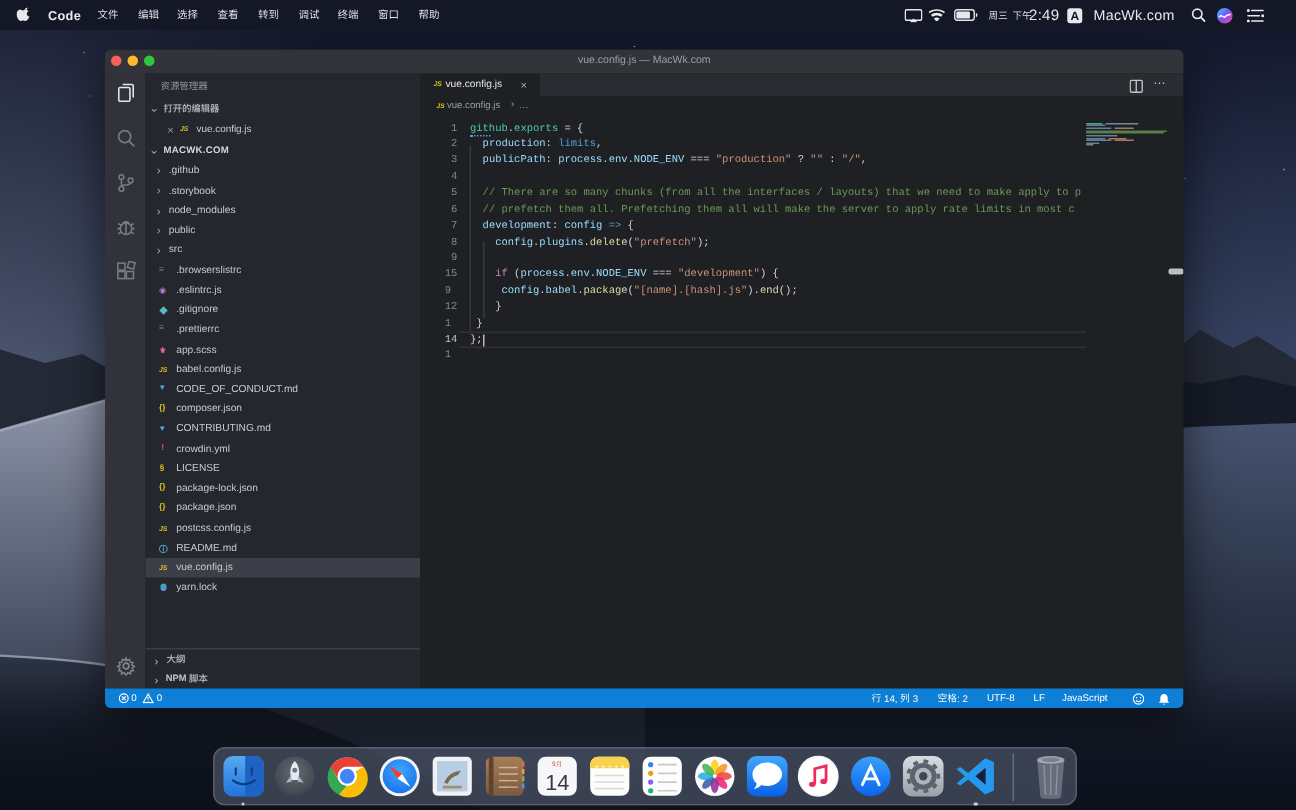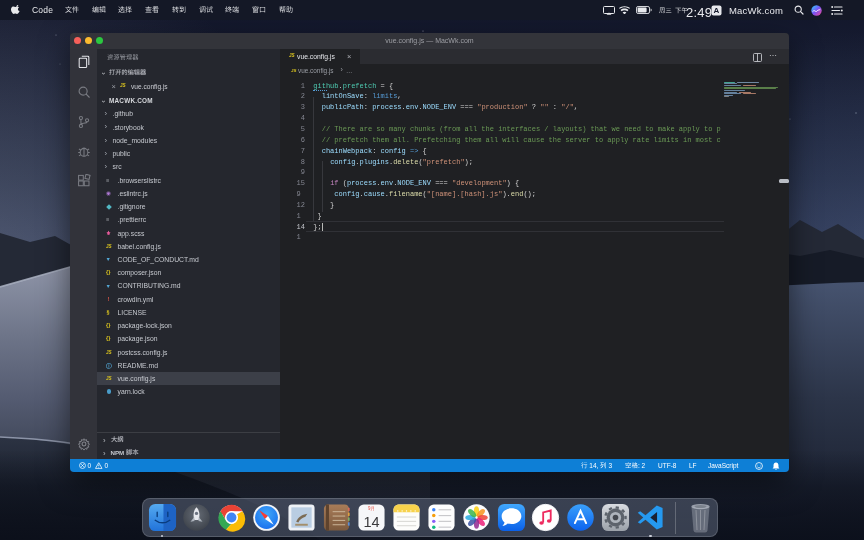--- a/index.html
+++ b/index.html
@@ -167,21 +167,21 @@
 <path d="M0,287 L70,267 C150,247 230,252 300,280" fill="none" stroke="#aab1c2" stroke-width="1.8" opacity="0.85"></path>
 <path d="M430,334 C560,302 720,286 864,282 L864,540 L430,540 Z" fill="url(#rslope)"></path>
 <path d="M0,437 C60,440 120,452 170,470 C230,492 290,516 320,540 L0,540 Z" fill="url(#dune2)"></path>
 <path d="M0,437 C45,439 85,444 115,452" fill="none" stroke="#959cb0" stroke-width="1.5" opacity="0.9"></path>
 <rect y="450" width="864" height="90" fill="url(#bot)"></rect>
 </svg>
 <div id="menubar">
 <svg class="abs" style="left:11px;top:5px" width="9" height="10" viewBox="0 0 9 10">
       <path fill="#e8e9ec" d="M6.4 0.2 C6.5 0.9 6.2 1.5 5.9 1.9 C5.5 2.4 4.9 2.7 4.4 2.7 C4.3 2.1 4.6 1.4 4.9 1.1 C5.3 0.6 5.9 0.3 6.4 0.2 Z M7.9 7.2 C7.6 8 7.4 8.3 7 8.9 C6.5 9.6 5.8 10.4 5 10.4 C4.3 10.4 4.1 9.9 3.2 10 C2.3 10 2.1 10.4 1.4 10.4 C0.6 10.4 0 9.6 -0.5 8.9 C-1.8 7 -2 4.7 -1.2 3.5 C-0.7 2.6 0.2 2.1 1 2.1 C1.8 2.1 2.4 2.6 3.1 2.6 C3.8 2.6 4.2 2.1 5.2 2.1 C5.9 2.1 6.7 2.5 7.2 3.2 C5.4 4.2 5.7 6.6 7.9 7.2 Z" transform="translate(1.5,-0.4) scale(0.9)"></path>
     </svg>
-<span style="left:32px;font-weight:normal">Code</span>
+<span style="left:32px;font-weight:bold">Code</span>
 <svg style="position:absolute;left:65px;top:6.2px;opacity:1.0" width="14" height="7" viewBox="0 -880 2000 1000" overflow="visible">
       <g fill="#e8e9ec">
         <use href="#g6587" x="0"></use>
         <use href="#g4ef6" x="1000"></use>
       </g>
     </svg>
 <svg style="position:absolute;left:91.7px;top:6.2px;opacity:1.0" width="14" height="7" viewBox="0 -880 2000 1000" overflow="visible">
       <g fill="#e8e9ec">
         <use href="#g7f16" x="0"></use>
         <use href="#g8f91" x="1000"></use>
@@ -246,21 +246,21 @@
         <use href="#g5468" x="0"></use>
         <use href="#g4e09" x="1000"></use>
       </g>
     </svg>
 <svg style="position:absolute;left:675.3px;top:6.6px;opacity:1.0" width="12.8" height="6.4" viewBox="0 -880 2000 1000" overflow="visible">
       <g fill="#e8e9ec">
         <use href="#g4e0b" x="0"></use>
         <use href="#g5348" x="1000"></use>
       </g>
     </svg>
-<span style="left:686px;top:5.4px;font-size:13px">2:49</span>
+<span style="left:686px;top:5.4px;font-size:10px">2:49</span>
 <svg class="abs" style="left:711px;top:4.5px" width="11" height="11" viewBox="0 0 11 11">
       <rect x="0.5" y="0.5" width="10" height="10" rx="2" fill="#e8e9ec"></rect>
       <text x="5.5" y="8.3" text-anchor="middle" font-family="Liberation Sans" font-size="8" font-weight="bold" fill="#15192a">A</text>
     </svg>
 <span style="left:729px;top:4.8px;font-size:9.5px">MacWk.com</span>
 <svg class="abs" style="left:794px;top:5px" width="10" height="10" viewBox="0 0 10 10">
       <circle cx="4.2" cy="4.2" r="3.1" fill="none" stroke="#e8e9ec" stroke-width="1.1"></circle>
       <line x1="6.6" y1="6.6" x2="9" y2="9" stroke="#e8e9ec" stroke-width="1.2" stroke-linecap="round"></line>
     </svg>
 <svg class="abs" style="left:811px;top:4.5px" width="11" height="11" viewBox="0 0 11 11">
@@ -480,31 +480,31 @@
 <span style="position:absolute;left:489px;top:1.5px;color:#c3c5ca;font-size:8px;letter-spacing:.5px">⋯</span>
 <span style="position:absolute;left:11px;top:18.8px;color:#d8c21f;font-size:4.4px;font-weight:bold;font-style:italic">JS</span>
 <span style="position:absolute;left:18px;top:17.6px;color:#9b9ea5;font-size:6.4px">vue.config.js</span>
 <span style="position:absolute;left:60.5px;top:16.8px;color:#9b9ea5;font-size:7px">›</span>
 <span style="position:absolute;left:66px;top:17.6px;color:#9b9ea5;font-size:6.4px">…</span>
 <div style="position:absolute;left:25.7px;top:172.4px;width:418px;height:10.9px;border-top:1px solid #303136;border-bottom:1px solid #303136"></div>
 <div style="position:absolute;left:33.3px;top:47.9px;width:1px;height:124px;background:#37383d"></div>
 <div style="position:absolute;left:41.7px;top:112px;width:1px;height:51px;background:#37383d"></div>
 <div style="position:absolute;left:41.9px;top:173.6px;width:1px;height:8.8px;background:#b8b9b6"></div>
 <div style="position:absolute;left:33.3px;top:40.8px;width:14px;border-bottom:1px dotted #569cd6;height:1px"></div>
-<pre style="position:absolute;left:16.5px;top:31.6px;width:427.5px;height:164px;overflow:hidden;color:#d4d4d4"><span class="ln"> 1</span>  <span class="c7">github</span>.<span class="c7">prefetch</span> = {
-<span class="ln"> 2</span>    <span class="c6">lintOnSave</span>: <span class="c4">limits</span>,
+<pre style="position:absolute;left:16.5px;top:31.6px;width:427.5px;height:164px;overflow:hidden;color:#d4d4d4"><span class="ln"> 1</span>  <span class="c7">github</span>.<span class="c7">exports</span> = {
+<span class="ln"> 2</span>    <span class="c6">production</span>: <span class="c4">limits</span>,
 <span class="ln"> 3</span>    <span class="c6">publicPath</span>: <span class="c6">process</span>.<span class="c6">env</span>.<span class="c6">NODE_ENV</span> === <span class="c2">"production"</span> ? <span class="c2">""</span> : <span class="c2">"/"</span>,
 <span class="ln"> 4</span>  
 <span class="ln"> 5</span>    <span class="c1">// There are so many chunks (from all the interfaces / layouts) that we need to make apply to p</span>
-<span class="ln"> 6</span>    <span class="c1">// prefetch them all. Prefetching them all will cause the server to apply rate limits in most c</span>
-<span class="ln"> 7</span>    <span class="c6">chainWebpack</span>: <span class="c6">config</span> <span class="c4">=&gt;</span> {
+<span class="ln"> 6</span>    <span class="c1">// prefetch them all. Prefetching them all will make the server to apply rate limits in most c</span>
+<span class="ln"> 7</span>    <span class="c6">development</span>: <span class="c6">config</span> <span class="c4">=&gt;</span> {
 <span class="ln"> 8</span>      <span class="c6">config</span>.<span class="c6">plugins</span>.<span class="c5">delete</span>(<span class="c2">"prefetch"</span>);
 <span class="ln"> 9</span>  
 <span class="ln">15</span>      <span class="c3">if</span> (<span class="c6">process</span>.<span class="c6">env</span>.<span class="c6">NODE_ENV</span> === <span class="c2">"development"</span>) {
-<span class="ln">9</span>        <span class="c6">config</span>.<span class="c6">cause</span>.<span class="c5">filename</span>(<span class="c2">"[name].[hash].js"</span>).<span class="c5">end</span>();
+<span class="ln">9</span>        <span class="c6">config</span>.<span class="c6">babel</span>.<span class="c5">package</span>(<span class="c2">"[name].[hash].js"</span>).<span class="c5">end</span>();
 <span class="ln">12</span>      }
 <span class="ln">1</span>    }
 <span class="lna">14</span>  };
 <span class="ln">1</span>  
 </pre>
 <div class="mm" style="left:444px;top:32.9px;width:11px;background:#4EC9B0;opacity:.78"></div>
 <div class="mm" style="left:457px;top:32.9px;width:22px;background:#86a7c6;opacity:.78"></div>
 <div class="mm" style="left:444px;top:34.4px;width:13px;background:#7a9cc0;opacity:.78"></div>
 <div class="mm" style="left:444px;top:36.0px;width:17px;background:#7a9cc0;opacity:.78"></div>
 <div class="mm" style="left:463px;top:36.0px;width:13px;background:#CE9178;opacity:.78"></div>

